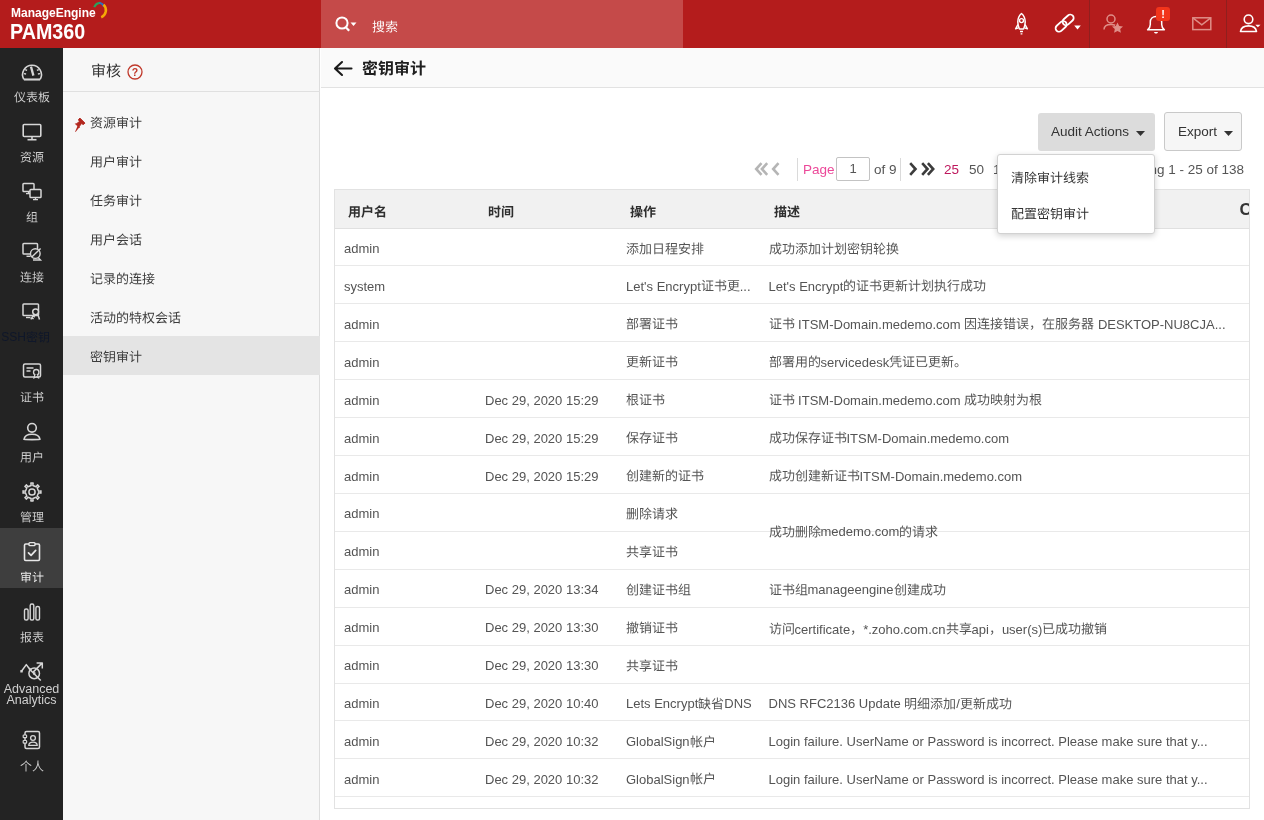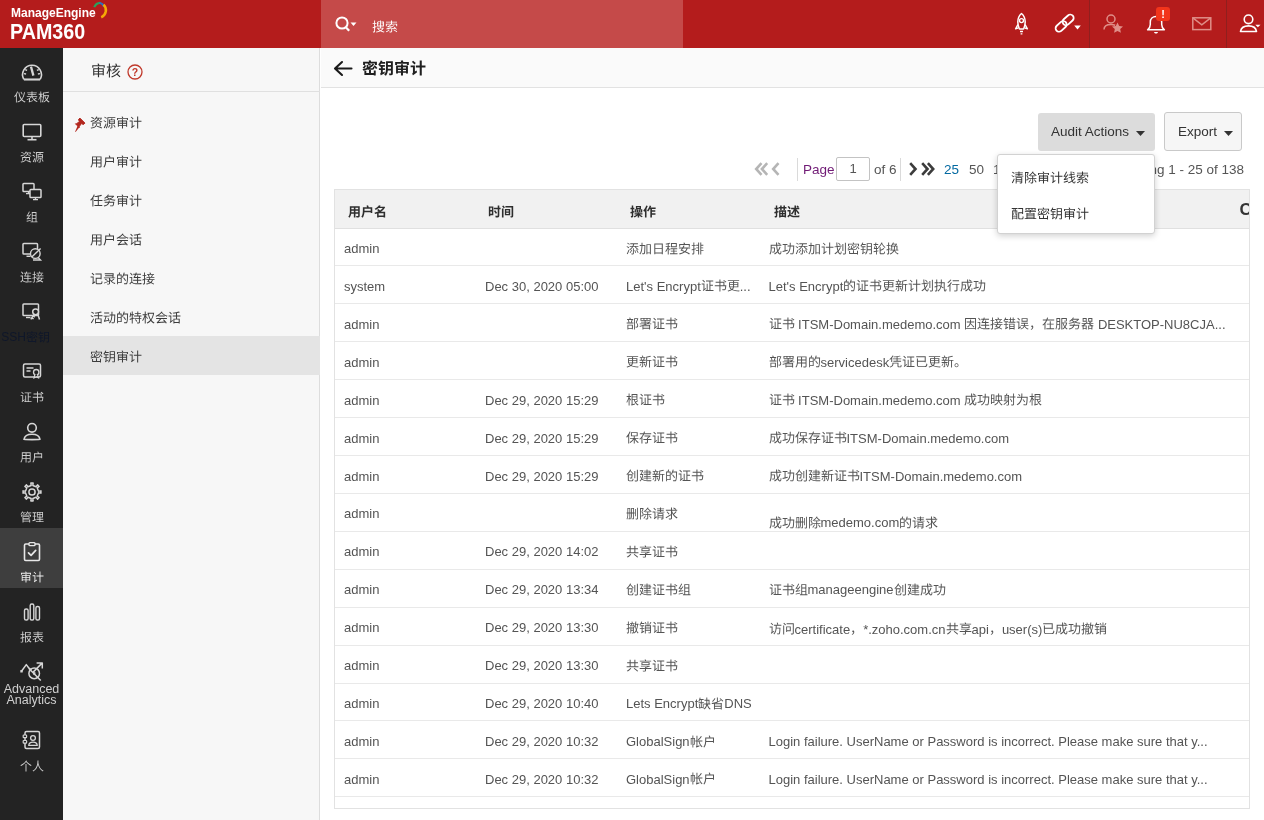--- a/index.html
+++ b/index.html
@@ -293,31 +293,31 @@
 <div class="ab" style="left:1164px;top:112px;width:78px;height:39px;background:#f6f6f6;border:1px solid #c9c9c9;border-radius:3px;color:#333;font-size:13.5px;line-height:37px;padding-left:13px">Export<svg style="width:9px;height:5px;margin-left:7px" viewBox="0 0 9 5">
       <path d="M0 0h9L4.5 5z" fill="#333"></path>
     </svg></div>
 <svg style="position:absolute;left:755px;top:162px;width:13px;height:14px;" viewBox="0 0 13 14" fill="none">
     <path d="M6.5 1.2 1.2 7l5.3 5.8M12.2 1.2 6.9 7l5.3 5.8" stroke="#b5b5b5" stroke-width="2.6"></path>
   </svg>
 <svg style="position:absolute;left:771.5px;top:162px;width:8px;height:14px;" viewBox="0 0 8 14" fill="none">
     <path d="M6.5 1.2 1.2 7l5.3 5.8" stroke="#b5b5b5" stroke-width="2.6"></path>
   </svg>
 <div class="ab" style="left:797px;top:158px;width:1px;height:23px;background:#dadada"></div>
-<div class="ab" style="left:803px;top:162px;font-size:13.5px;color:#701a75">Page</div>
+<div class="ab" style="left:803px;top:162px;font-size:13.5px;color:#ec4899">Page</div>
 <div class="ab" style="left:836px;top:157px;width:34px;height:24px;border:1px solid #c3c3c3;border-radius:2px;background:#fff;font-size:13px;color:#555;text-align:center;line-height:22px">1</div>
-<div class="ab" style="left:874px;top:162px;font-size:13.5px;color:#555">of 6</div>
+<div class="ab" style="left:874px;top:162px;font-size:13.5px;color:#555">of 9</div>
 <div class="ab" style="left:900px;top:158px;width:1px;height:23px;background:#dadada"></div>
 <svg style="position:absolute;left:908.5px;top:162px;width:8px;height:14px;" viewBox="0 0 8 14" fill="none">
     <path d="M1.2 1.2 6.5 7l-5.3 5.8" stroke="#3c3c3c" stroke-width="2.6"></path>
   </svg>
 <svg style="position:absolute;left:920.5px;top:162px;width:13px;height:14px;" viewBox="0 0 13 14" fill="none">
     <path d="M1.2 1.2 6.5 7l-5.3 5.8M6.9 1.2 12.2 7l-5.3 5.8" stroke="#3c3c3c" stroke-width="2.6"></path>
   </svg>
-<div class="ab" style="left:944px;top:162px;font-size:13.5px;color:#0369a1">25</div>
+<div class="ab" style="left:944px;top:162px;font-size:13.5px;color:#be185d">25</div>
 <div class="ab" style="left:969px;top:162px;font-size:13.5px;color:#555">50</div>
 <div class="ab" style="left:993px;top:162px;font-size:13.5px;color:#555">100</div>
 <div class="ab" style="left:1040px;top:162px;width:204px;text-align:right;font-size:13.5px;color:#555">Showing 1 - 25 of 138</div>
 <div class="ab" style="left:333.5px;top:188.5px;width:916px;height:620px;border:1px solid #e2e2e2;background:#fff;overflow:hidden">
 <div style="position:relative;height:39px;background:#f1f1f1;border-bottom:1px solid #e0e0e0;color:#2e2e2e">
 <div class="ab" style="left:13.5px;top:3px;height:38px;line-height:38px"><svg class="z" style="width:39.0px;height:13px" viewBox="0 0 39.0 13">
           <g transform="translate(0,11.44) scale(0.013,-0.013)">
             <use href="#b7528"></use>
             <use href="#b6237" x="1000"></use>
             <use href="#b540D" x="2000"></use>
@@ -365,21 +365,20 @@
             <use href="#r5212" x="5000"></use>
             <use href="#r5BC6" x="6000"></use>
             <use href="#r94A5" x="7000"></use>
             <use href="#r8F6E" x="8000"></use>
             <use href="#r6362" x="9000"></use>
           </g>
         </svg></div>
 </div>
 <div style="position:relative;height:37.93px;border-bottom:1px solid #e9e9e9;font-size:13px;color:#545454">
 <div class="ab" style="left:9.5px;top:1.5px;height:37px;line-height:37px">system</div>
-<div class="ab" style="left:150.5px;top:1.5px;height:37px;line-height:37px">Dec 30, 2020 05:00</div>
 <div class="ab" style="left:291.5px;top:1.5px;height:37px;line-height:37px;white-space:nowrap"><span>Let's&nbsp;Encrypt</span><svg class="z" style="width:39.0px;height:13px" viewBox="0 0 39.0 13">
           <g transform="translate(0,11.44) scale(0.013,-0.013)">
             <use href="#r8BC1"></use>
             <use href="#r4E66" x="1000"></use>
             <use href="#r66F4" x="2000"></use>
           </g>
         </svg><span>...</span></div>
 <div class="ab" style="left:434px;top:1.5px;height:37px;line-height:37px;white-space:nowrap"><span>Let's&nbsp;Encrypt</span><svg class="z" style="width:143.0px;height:13px" viewBox="0 0 143.0 13">
           <g transform="translate(0,11.44) scale(0.013,-0.013)">
             <use href="#r7684"></use>
@@ -530,38 +529,37 @@
 <div style="position:relative;height:37.93px;border-bottom:1px solid #e9e9e9;font-size:13px;color:#545454">
 <div class="ab" style="left:9.5px;top:1.5px;height:37px;line-height:37px">admin</div>
 <div class="ab" style="left:291.5px;top:1.5px;height:37px;line-height:37px;white-space:nowrap"><svg class="z" style="width:52.0px;height:13px" viewBox="0 0 52.0 13">
           <g transform="translate(0,11.44) scale(0.013,-0.013)">
             <use href="#r5220"></use>
             <use href="#r9664" x="1000"></use>
             <use href="#r8BF7" x="2000"></use>
             <use href="#r6C42" x="3000"></use>
           </g>
         </svg></div>
-<div class="ab" style="left:434px;top:10px;height:37px;line-height:37px;white-space:nowrap"><svg class="z" style="width:52.0px;height:13px" viewBox="0 0 52.0 13">
+<div class="ab" style="left:434px;top:19px;height:37px;line-height:37px;white-space:nowrap"><svg class="z" style="width:52.0px;height:13px" viewBox="0 0 52.0 13">
           <g transform="translate(0,11.44) scale(0.013,-0.013)">
             <use href="#r6210"></use>
             <use href="#r529F" x="1000"></use>
             <use href="#r5220" x="2000"></use>
             <use href="#r9664" x="3000"></use>
           </g>
         </svg><span>medemo.com</span><svg class="z" style="width:39.0px;height:13px" viewBox="0 0 39.0 13">
           <g transform="translate(0,11.44) scale(0.013,-0.013)">
             <use href="#r7684"></use>
             <use href="#r8BF7" x="1000"></use>
             <use href="#r6C42" x="2000"></use>
           </g>
         </svg></div>
 </div>
 <div style="position:relative;height:37.93px;border-bottom:1px solid #e9e9e9;font-size:13px;color:#545454">
 <div class="ab" style="left:9.5px;top:1.5px;height:37px;line-height:37px">admin</div>
-<div class="ab" style="left:150.5px;top:1.5px;height:37px;line-height:37px">Dec 29, 2020 14:02</div>
 <div class="ab" style="left:291.5px;top:1.5px;height:37px;line-height:37px;white-space:nowrap"><svg class="z" style="width:52.0px;height:13px" viewBox="0 0 52.0 13">
           <g transform="translate(0,11.44) scale(0.013,-0.013)">
             <use href="#r5171"></use>
             <use href="#r4EAB" x="1000"></use>
             <use href="#r8BC1" x="2000"></use>
             <use href="#r4E66" x="3000"></use>
           </g>
         </svg></div>
 </div>
 <div style="position:relative;height:37.93px;border-bottom:1px solid #e9e9e9;font-size:13px;color:#545454">
@@ -644,20 +642,35 @@
 </div>
 <div style="position:relative;height:37.93px;border-bottom:1px solid #e9e9e9;font-size:13px;color:#545454">
 <div class="ab" style="left:9.5px;top:1.5px;height:37px;line-height:37px">admin</div>
 <div class="ab" style="left:150.5px;top:1.5px;height:37px;line-height:37px">Dec 29, 2020 10:40</div>
 <div class="ab" style="left:291.5px;top:1.5px;height:37px;line-height:37px;white-space:nowrap"><span>Lets&nbsp;Encrypt</span><svg class="z" style="width:26.0px;height:13px" viewBox="0 0 26.0 13">
           <g transform="translate(0,11.44) scale(0.013,-0.013)">
             <use href="#r7F3A"></use>
             <use href="#r7701" x="1000"></use>
           </g>
         </svg><span>DNS</span></div>
+<div class="ab" style="left:434px;top:1.5px;height:37px;line-height:37px;white-space:nowrap"><span>DNS&nbsp;RFC2136&nbsp;Update&nbsp;</span><svg class="z" style="width:52.0px;height:13px" viewBox="0 0 52.0 13">
+          <g transform="translate(0,11.44) scale(0.013,-0.013)">
+            <use href="#r660E"></use>
+            <use href="#r7EC6" x="1000"></use>
+            <use href="#r6DFB" x="2000"></use>
+            <use href="#r52A0" x="3000"></use>
+          </g>
+        </svg><span>/</span><svg class="z" style="width:52.0px;height:13px" viewBox="0 0 52.0 13">
+          <g transform="translate(0,11.44) scale(0.013,-0.013)">
+            <use href="#r66F4"></use>
+            <use href="#r65B0" x="1000"></use>
+            <use href="#r6210" x="2000"></use>
+            <use href="#r529F" x="3000"></use>
+          </g>
+        </svg></div>
 </div>
 <div style="position:relative;height:37.93px;border-bottom:1px solid #e9e9e9;font-size:13px;color:#545454">
 <div class="ab" style="left:9.5px;top:1.5px;height:37px;line-height:37px">admin</div>
 <div class="ab" style="left:150.5px;top:1.5px;height:37px;line-height:37px">Dec 29, 2020 10:32</div>
 <div class="ab" style="left:291.5px;top:1.5px;height:37px;line-height:37px;white-space:nowrap"><span>GlobalSign</span><svg class="z" style="width:26.0px;height:13px" viewBox="0 0 26.0 13">
           <g transform="translate(0,11.44) scale(0.013,-0.013)">
             <use href="#r5E10"></use>
             <use href="#r6237" x="1000"></use>
           </g>
         </svg></div>

